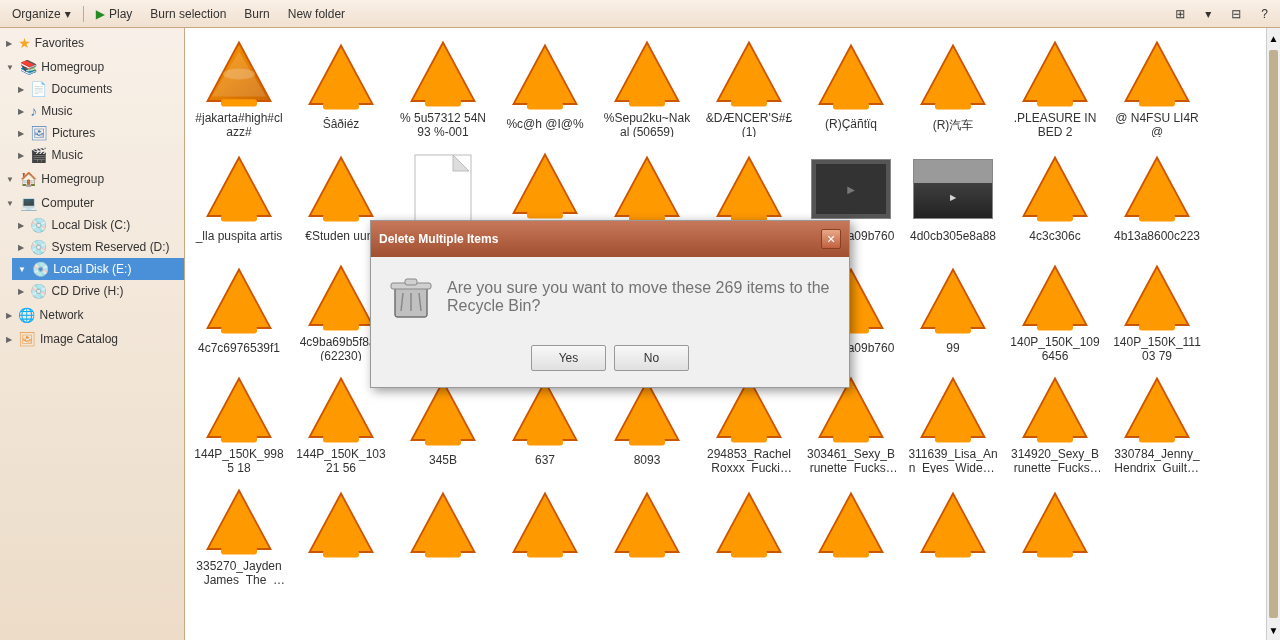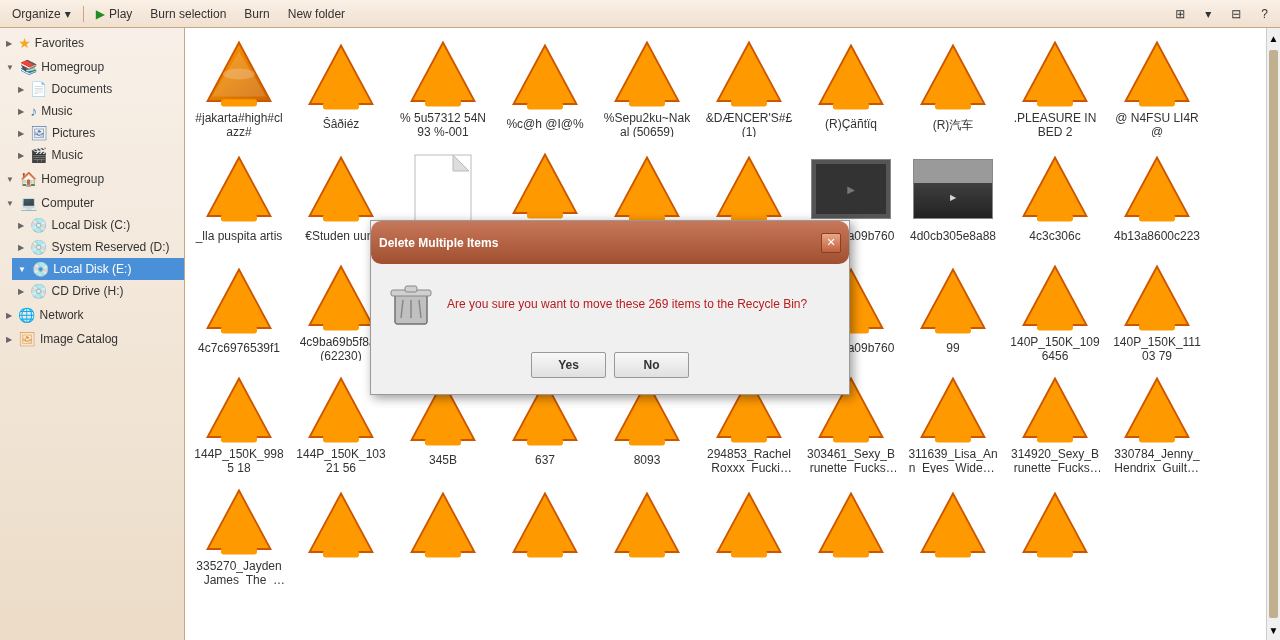--- a/index.html
+++ b/index.html
@@ -48,28 +48,28 @@
     
     .vlc-cone { width: 72px; height: 72px; }
 
     
     .scrollbar-container { width: 14px; background: #f0f0f0; border-left: 1px solid #ccc; display: flex; flex-direction: column; }
     .scrollbar-thumb { background: #c0b090; margin: 2px; border-radius: 2px; }
 
     
     .modal-backdrop { position: absolute; top: 0; left: 0; width: 1280px; height: 640px; pointer-events: none; }
     .dialog { position: absolute; top: 220px; left: 370px; width: 480px; background: #f0f0f0; border: 1px solid #999; box-shadow: 3px 3px 10px rgba(0,0,0,0.4); pointer-events: all; }
-    .dialog-titlebar { height: 43px; background: linear-gradient(to bottom, #c8785a 0%, #a05030 100%); display: flex; align-items: center; padding: 0 8px; justify-content: space-between; border-radius: 10px; }
+    .dialog-titlebar { height: 36px; background: linear-gradient(to bottom, #c8785a 0%, #a05030 100%); display: flex; align-items: center; padding: 0 8px; justify-content: space-between; }
     .dialog-title { color: white; font-size: 12px; font-weight: bold; }
     .dialog-close { width: 20px; height: 20px; background: linear-gradient(to bottom, #e8a888 0%, #c06040 100%); border: 1px solid #884020; color: white; font-size: 11px; cursor: pointer; display: flex; align-items: center; justify-content: center; border-radius: 2px; }
     .dialog-body { padding: 16px; display: flex; align-items: center; gap: 12px; }
     .dialog-icon { width: 48px; height: 48px; flex-shrink: 0; }
-    .dialog-text { font-size: 12px; color: #b91c1c; flex: 1; }
+    .dialog-text { font-size: 16px; color: #737373; flex: 1; }
     .dialog-buttons { padding: 8px 16px 16px; display: flex; justify-content: center; gap: 8px; }
-    .dialog-btn { width: 75px; height: 26px; background: linear-gradient(to bottom, #f8f8f8 0%, #e0e0e0 100%); border: 1px solid #999; cursor: pointer; font-size: 12px; color: #333; border-radius: 2px; font-weight: bold; }
+    .dialog-btn { width: 75px; height: 26px; background: linear-gradient(to bottom, #f8f8f8 0%, #e0e0e0 100%); border: 1px solid #999; cursor: pointer; font-size: 12px; color: #333; border-radius: 2px; }
 
     
     .sidebar-item.active-drive { background: #4a90d9; }
     .sidebar-item.active-drive .item-label { color: white; }
     .sidebar-item.active-drive .expand-arrow { color: white; }
   </style>
 </head>
 <body>
 
 <div class="window">

